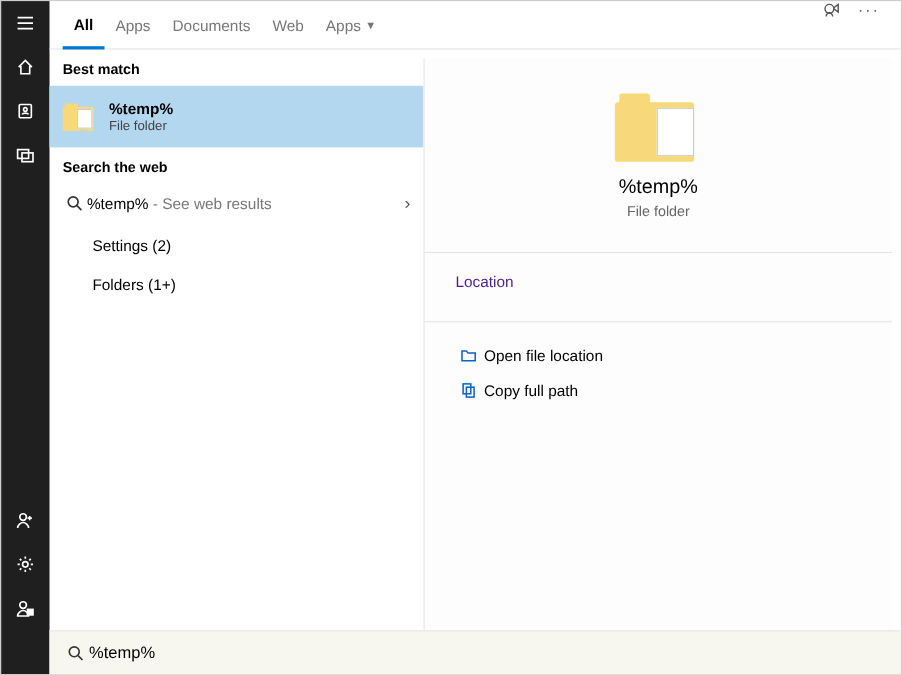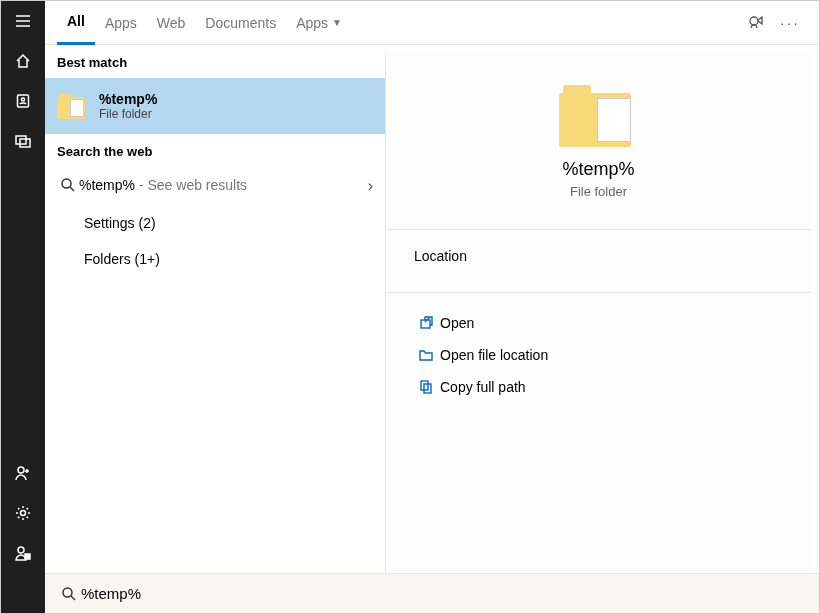--- a/index.html
+++ b/index.html
@@ -6,21 +6,21 @@
   body { width: 820px; height: 614px; overflow: hidden; border: 1px solid #ccc; display: flex; background: #fff; }
   
   .leftbar { width: 44px; background: #1f1f1f; display: flex; flex-direction: column; color: #fff; }
   .leftbar .top-icons { flex: 1; display: flex; flex-direction: column; }
   .leftbar .bottom-icons { display: flex; flex-direction: column; padding-bottom: 40px; }
   .leftbar .icon-btn { width: 44px; height: 40px; display: flex; align-items: center; justify-content: center; cursor: pointer; }
   .leftbar svg { stroke: #fff; fill: none; stroke-width: 1.5; }
   
   .main { flex: 1; display: flex; flex-direction: column; }
   
-  .tabbar { height: 44px; border-bottom: 1px solid #e5e5e5; display: flex; align-items: center; padding: 0 12px; font-size: 14px; color: #777; }
+  .tabbar { height: 44px; border-bottom: 1px solid #e5e5e5; display: flex; align-items: flex-start; padding: 0 12px; font-size: 14px; color: #777; }
   .tabbar .tab { padding: 0 10px; height: 44px; display: flex; align-items: center; cursor: pointer; }
   .tabbar .tab.active { color: #000; border-bottom: 3px solid #0078d4; font-weight: 600; }
   .tabbar .spacer { flex: 1; }
   .tabbar .rbtn { width: 34px; display:flex; justify-content:center; align-items:center; cursor:pointer; color:#555;}
   
   .content { flex: 1; display: flex; min-height: 0; }
   
   .results { width: 340px; display: flex; flex-direction: column; font-size: 14px; }
   .section-label { padding: 10px 12px 8px; font-weight: 600; color: #000; font-size: 13px; }
   .best-match { background: #b3d7ef; display: flex; align-items: center; padding: 8px 12px; height: 56px; cursor: pointer; }
@@ -42,21 +42,21 @@
   .preview { flex: 1; border-left: 1px solid #e5e5e5; background: #fdfdfd; display: flex; flex-direction: column; padding-top: 20px; margin-top: 8px; margin-right: 8px;}
   .preview .big-folder { width: 80px; height: 64px; margin: 10px auto 12px; position: relative; }
   .big-folder .back { position:absolute; width: 72px; height: 54px; bottom:0; left:0; background: #f8d97a; border-radius: 3px 3px 2px 2px; }
   .big-folder .tab { position:absolute; width: 28px; height: 10px; top:2px; left:4px; background:#f8d97a; border-radius:2px 3px 0 0;}
   .big-folder .page { position:absolute; width:34px; height:44px; right:8px; bottom:5px; background:#fff; border:1px solid #ccc; }
   .preview h2 { text-align:center; font-size: 18px; font-weight: 400; color:#000; }
   .preview .subtitle { text-align:center; font-size: 13px; color:#666; margin-top:4px; margin-bottom: 30px; }
   
   .meta { border-top: 1px solid #e5e5e5; padding: 18px 28px 14px; font-size: 14px; color:#444;}
   .meta-row { display:flex; margin-bottom: 14px; }
-  .meta-row .k { width: 110px; color:#000000; }
+  .meta-row .k { width: 110px; color:#4c1d95; }
   .meta-row .v a { color:#444; }
   
   .actions { border-top: 1px solid #e5e5e5; padding: 14px 20px; }
   .action-row { display:flex; align-items:center; padding: 8px 6px; font-size: 14px; color:#000; cursor:pointer; }
   .action-row .aicon { width: 28px; display:flex; justify-content:center; align-items:center;}
   .action-row svg { stroke:#0a66c2; fill:none; stroke-width:1.4; }
   
   .searchbar { height: 40px; background: #f7f7ef; border-top: 1px solid #e5e5e5; display:flex; align-items:center; padding: 0 12px; font-size: 14px; color:#333;}
   .searchbar .sicon { width: 24px; display:flex; justify-content:center; }
   .searchbar input { border:none; background:transparent; outline:none; font-size:15px; flex:1; }
@@ -110,22 +110,22 @@
           <rect x="11" y="10" width="5" height="5" fill="#fff"></rect>
         </svg>
     </div>
   </div>
 </div>
 
 <div class="main">
   <div class="tabbar">
     <div class="tab active">All</div>
     <div class="tab">Apps</div>
+    <div class="tab">Documents</div>
     <div class="tab">Web</div>
-    <div class="tab">Documents</div>
     <div class="tab"><span>Apps</span>&nbsp;<span style="font-size:10px;">▼</span></div>
     <div class="spacer"></div>
     <div class="rbtn">
       <svg width="18" height="18" viewBox="0 0 18 18" stroke="#555" fill="none" stroke-width="1.3">
           <circle cx="7" cy="7" r="4"></circle>
           <path d="M4 14c0-2 2-3.5 3-3.5s3 1.5 3 3.5M11 6l4-3v7l-4-3"></path>
         </svg>
     </div>
     <div class="rbtn" style="font-size:14px; letter-spacing:2px; color:#555;">···</div>
   </div>
@@ -171,29 +171,20 @@
       <div class="meta">
         <div class="meta-row">
           <div class="k">Location</div>
         </div>
       </div>
 
       <div class="actions">
         <div class="action-row">
           <div class="aicon">
             <svg width="16" height="16" viewBox="0 0 16 16">
-                <rect x="3" y="5" width="9" height="8"></rect>
-                <path d="M7 5V2h7v8h-2M12 2l-5 5"></path>
-              </svg>
-          </div>
-          <span>Open</span>
-        </div>
-        <div class="action-row">
-          <div class="aicon">
-            <svg width="16" height="16" viewBox="0 0 16 16">
                 <path d="M2 4h4l1.5 2H14v7H2z"></path>
               </svg>
           </div>
           <span>Open file location</span>
         </div>
         <div class="action-row">
           <div class="aicon">
             <svg width="16" height="16" viewBox="0 0 16 16">
                 <rect x="3" y="2" width="7" height="9"></rect>
                 <rect x="6" y="5" width="7" height="9"></rect>

